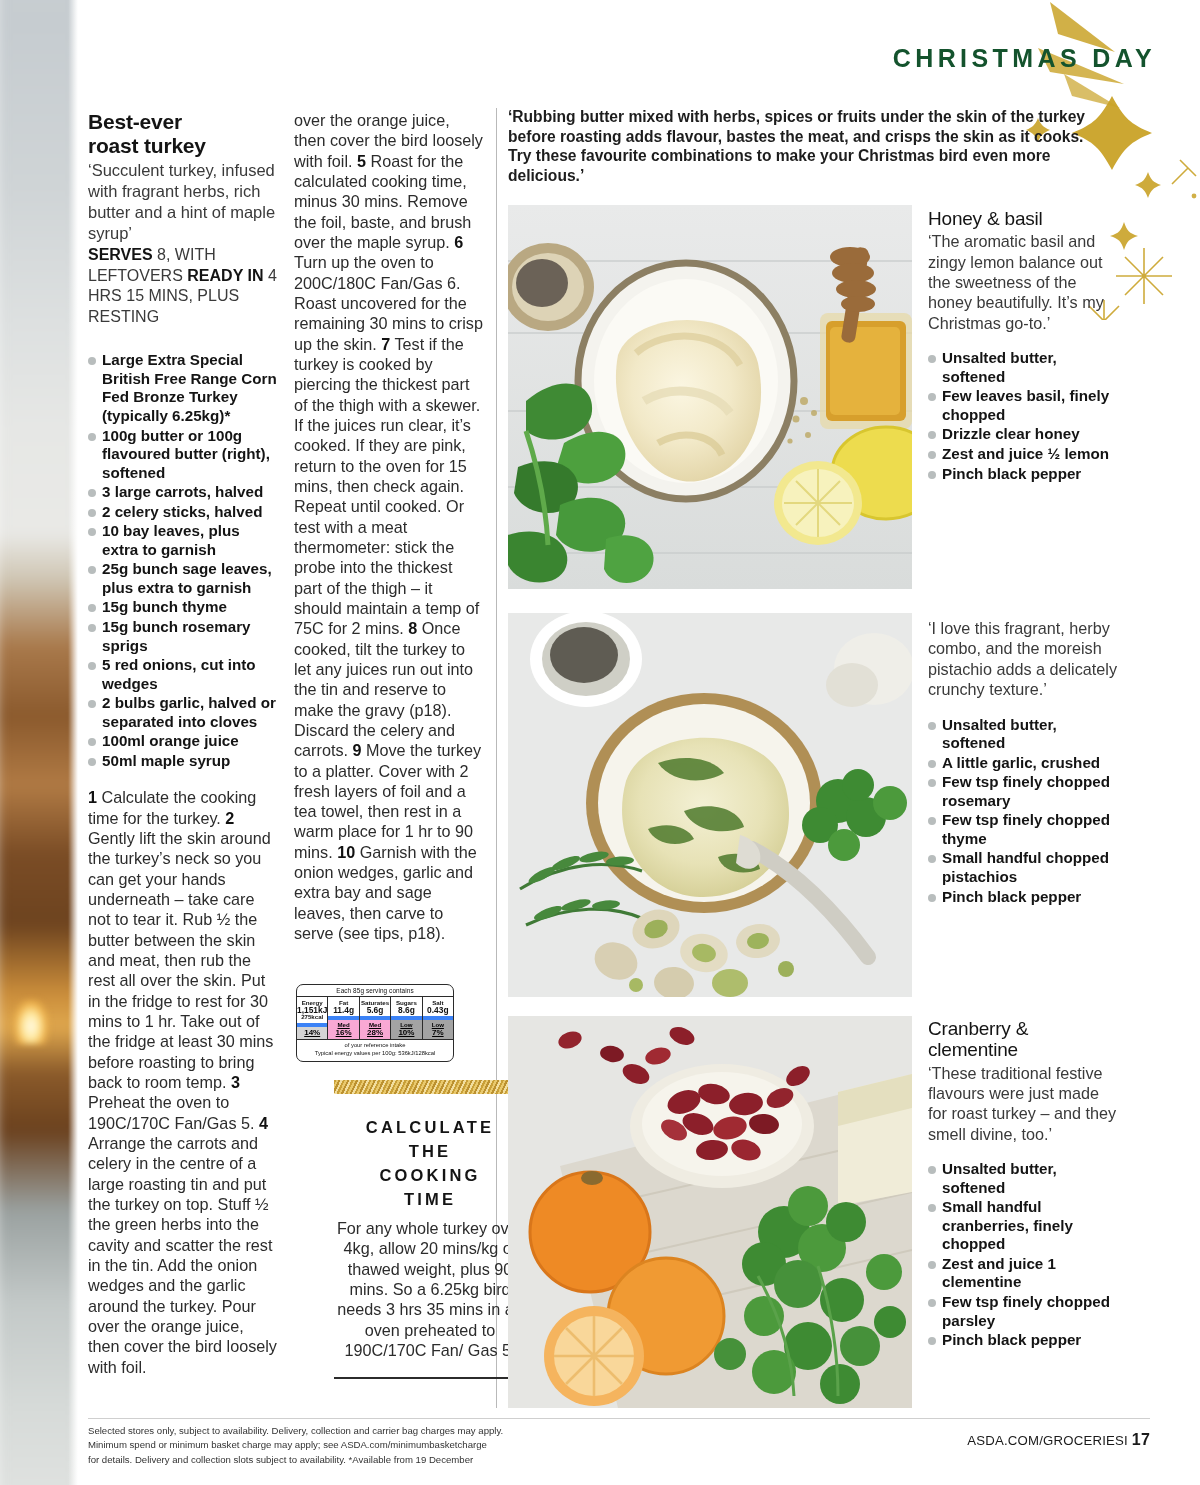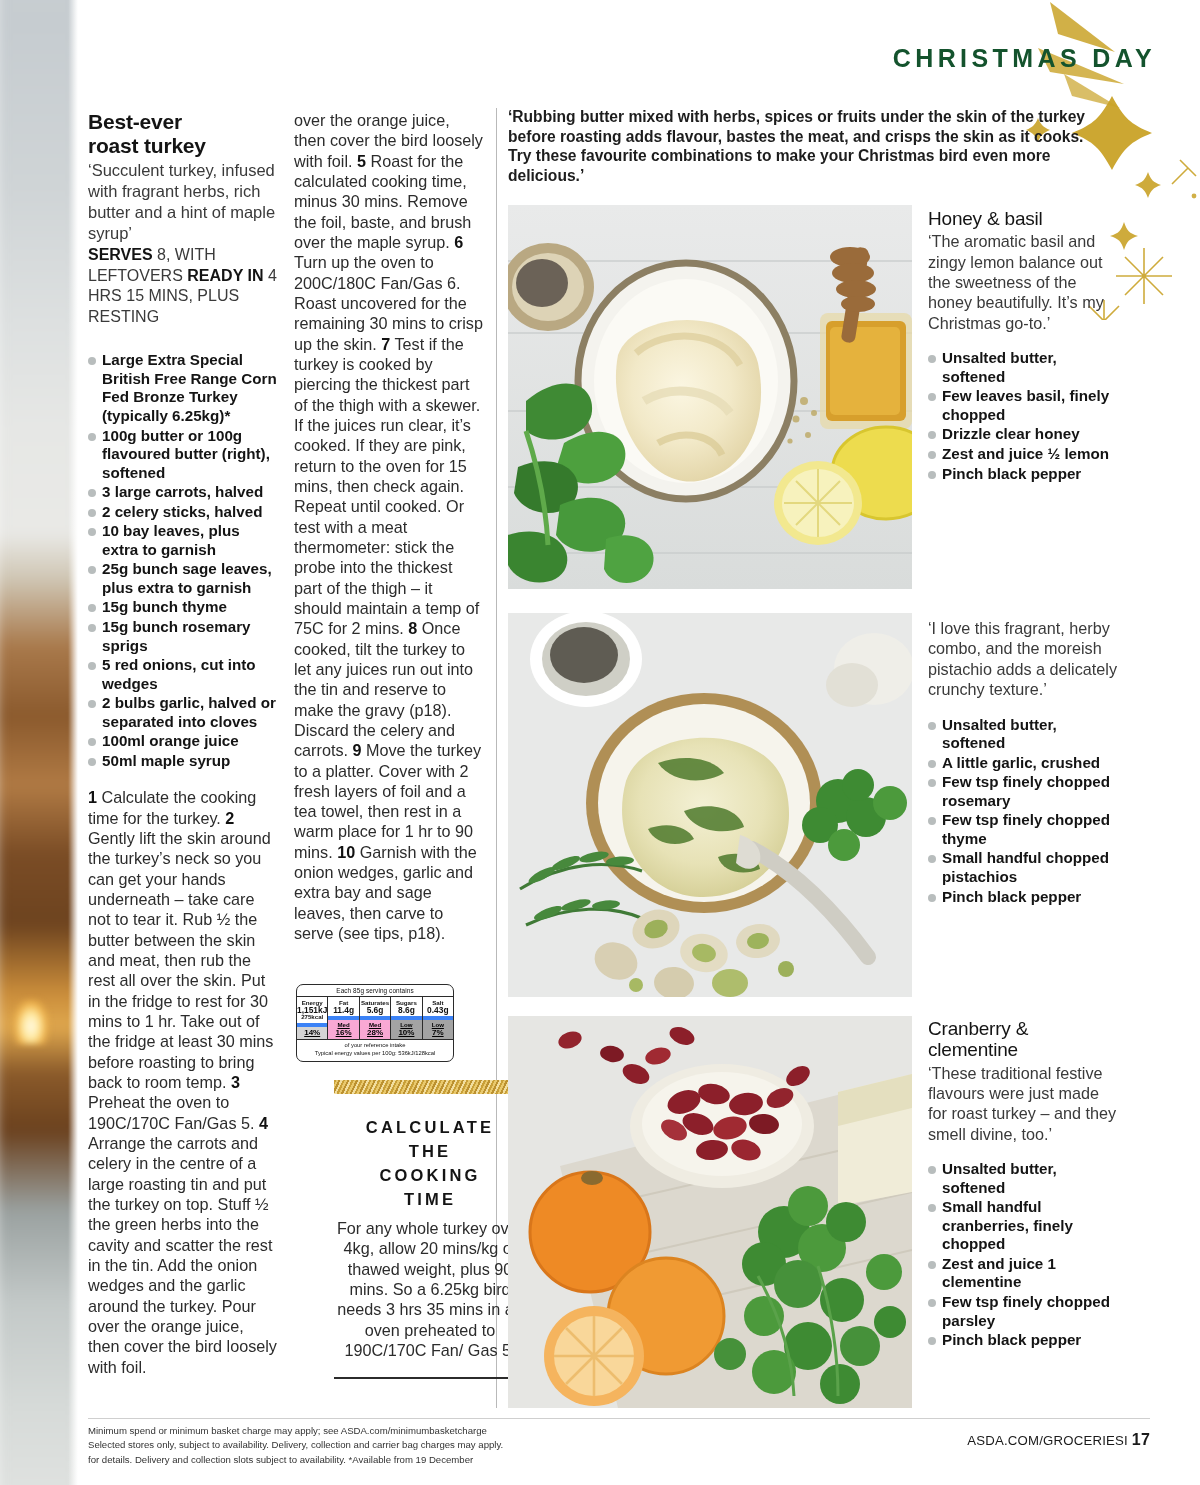--- a/index.html
+++ b/index.html
@@ -566,22 +566,22 @@
       <li>Unsalted butter, softened</li>
       <li>Small handful cranberries, finely chopped</li>
       <li>Zest and juice 1 clementine</li>
       <li>Few tsp finely chopped parsley</li>
       <li>Pinch black pepper</li>
     </ul>
   </div>
 
   <div class="foot-rule"></div>
   <div class="legal">
+    <div>Selected stores only, subject to availability. Delivery, collection and carrier bag charges may apply.</div>
     <div>Minimum spend or minimum basket charge may apply; see ASDA.com/minimumbasketcharge</div>
-    <div>Selected stores only, subject to availability. Delivery, collection and carrier bag charges may apply.</div>
     <div>for details. Delivery and collection slots subject to availability. *Available from 19 December</div>
   </div>
   <div class="pagemark">
     <span>ASDA.COM/GROCERIES</span><span>I</span>
     <b>17</b>
   </div>
 
 </div>
 
 </body></html>

